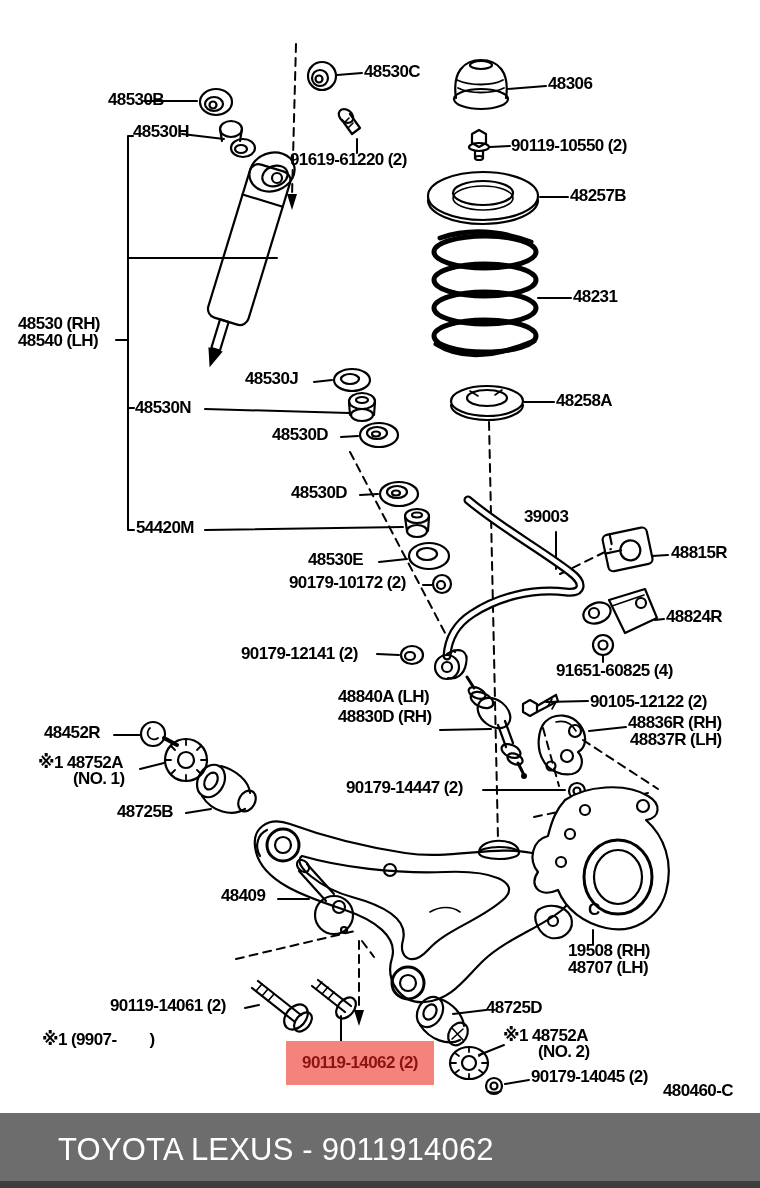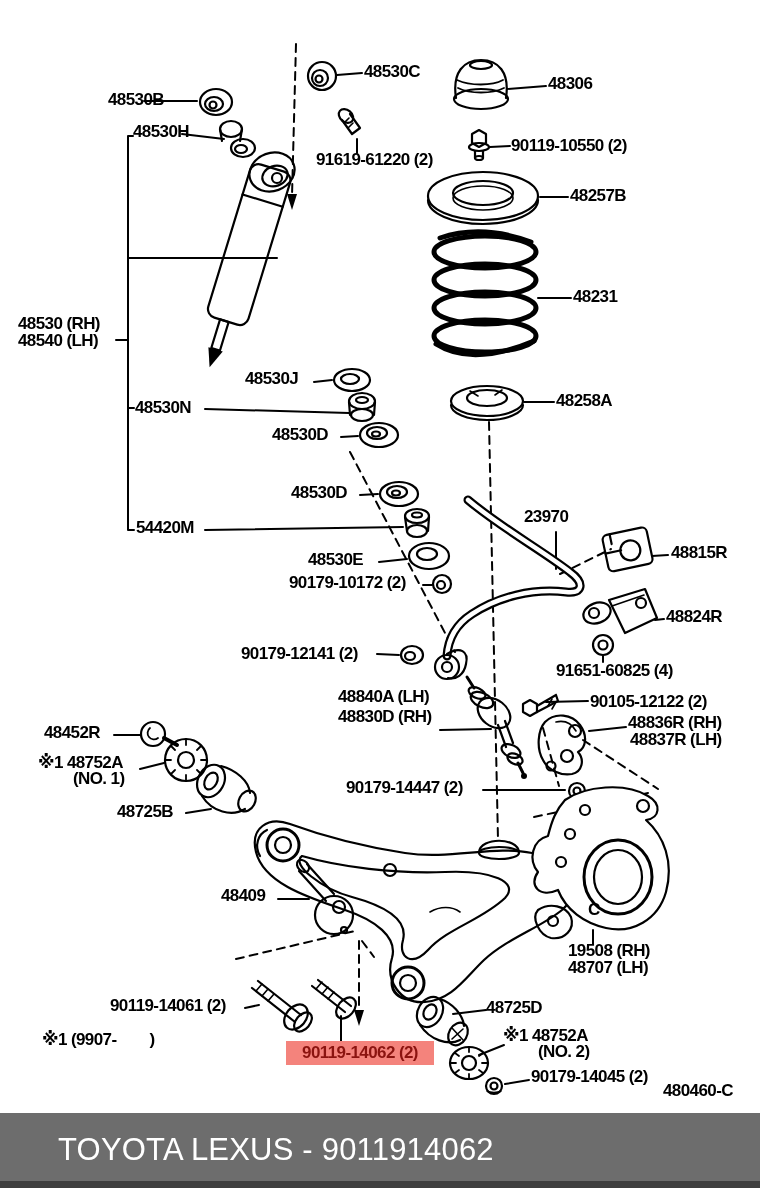--- a/index.html
+++ b/index.html
@@ -1,21 +1,21 @@
 <!DOCTYPE html>
 <html><head>
 <meta charset="utf-8">
 <style>
   html,body{margin:0;padding:0;background:#fff;}
   #page{position:relative;width:760px;height:1188px;background:#ffffff;overflow:hidden;
         font-family:"Liberation Sans","DejaVu Sans",sans-serif;}
   #art{position:absolute;left:0;top:0;}
   .lbl{position:absolute;font:bold 17px/16px "Liberation Sans","DejaVu Sans",sans-serif;
        letter-spacing:-0.6px;white-space:pre;color:#000;}
-  #hlbox{position:absolute;left:286px;top:1041px;width:148px;height:24px;
+  #hlbox{position:absolute;left:286px;top:1041px;width:148px;height:44px;
          background:#f4837c;display:flex;align-items:center;justify-content:center;}
   #hlbox .lblh{font:bold 17px/16px "Liberation Sans","DejaVu Sans",sans-serif;
          letter-spacing:-0.6px;color:#8b1410;white-space:pre;}
   #footer{position:absolute;left:0;top:1113px;width:760px;height:75px;background:#6d6d6d;}
   #footer .fstrip{position:absolute;left:0;bottom:0;width:760px;height:7px;background:#3e3e3e;}
   .ftxt{position:absolute;top:14px;font:400 31px/45px "Liberation Sans","DejaVu Sans",sans-serif;
         color:#ffffff;letter-spacing:0.2px;text-align:center;}
 </style>
 </head>
 <body>
@@ -318,35 +318,35 @@
     <circle cx="494" cy="1086" r="8"></circle>
     <circle cx="494" cy="1086" r="3.5"></circle>
     <path d="M487,1091 A9 4 0 0 0 501,1091" stroke-width="1.6"></path>
   </g>
 </svg>
 
   <div class="lbl" style="left:108px;top:92px">48530B</div>
   <div class="lbl" style="left:133px;top:124px">48530H</div>
   <div class="lbl" style="left:364px;top:64px">48530C</div>
   <div class="lbl" style="left:548px;top:76px">48306</div>
-  <div class="lbl" style="left:316px;top:152px">91619-61220 (2)</div>
+  <div class="lbl" style="left:290px;top:152px">91619-61220 (2)</div>
   <div class="lbl" style="left:511px;top:138px">90119-10550 (2)</div>
   <div class="lbl" style="left:570px;top:188px">48257B</div>
   <div class="lbl" style="left:573px;top:289px">48231</div>
   <div class="lbl" style="left:556px;top:393px">48258A</div>
   <div class="lbl" style="left:245px;top:371px">48530J</div>
   <div class="lbl" style="left:135px;top:400px">48530N</div>
   <div class="lbl" style="left:272px;top:427px">48530D</div>
   <div class="lbl" style="left:291px;top:485px">48530D</div>
   <div class="lbl" style="left:136px;top:520px">54420M</div>
   <div class="lbl" style="left:308px;top:552px">48530E</div>
   <div class="lbl" style="left:289px;top:575px">90179-10172 (2)</div>
   <div class="lbl" style="left:18px;top:316px">48530 (RH)</div>
   <div class="lbl" style="left:18px;top:333px">48540 (LH)</div>
-  <div class="lbl" style="left:524px;top:509px">23970</div>
+  <div class="lbl" style="left:524px;top:509px">39003</div>
   <div class="lbl" style="left:671px;top:545px">48815R</div>
   <div class="lbl" style="left:666px;top:609px">48824R</div>
   <div class="lbl" style="left:556px;top:663px">91651-60825 (4)</div>
   <div class="lbl" style="left:590px;top:694px">90105-12122 (2)</div>
   <div class="lbl" style="left:241px;top:646px">90179-12141 (2)</div>
   <div class="lbl" style="left:338px;top:709px">48830D (RH)</div>
   <div class="lbl" style="left:338px;top:689px">48840A (LH)</div>
   <div class="lbl" style="left:628px;top:715px">48836R (RH)</div>
   <div class="lbl" style="left:630px;top:732px">48837R (LH)</div>
   <div class="lbl" style="left:346px;top:780px">90179-14447 (2)</div>

